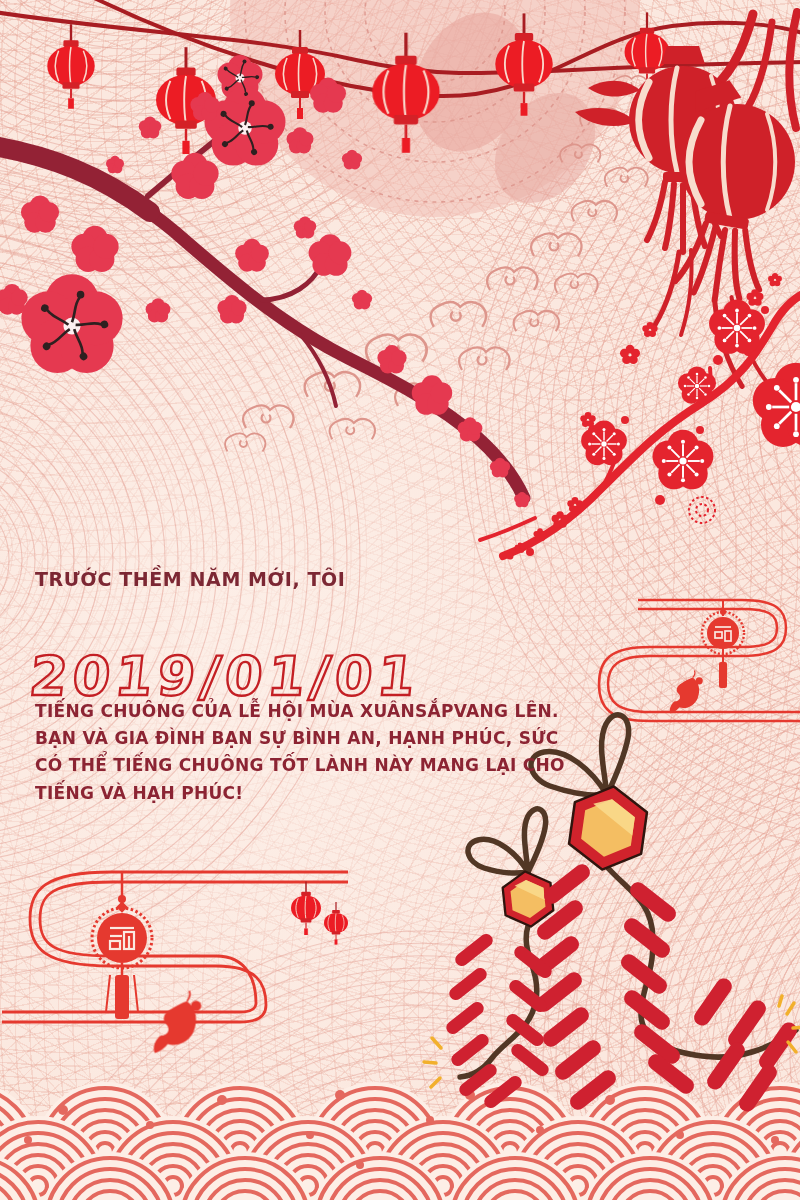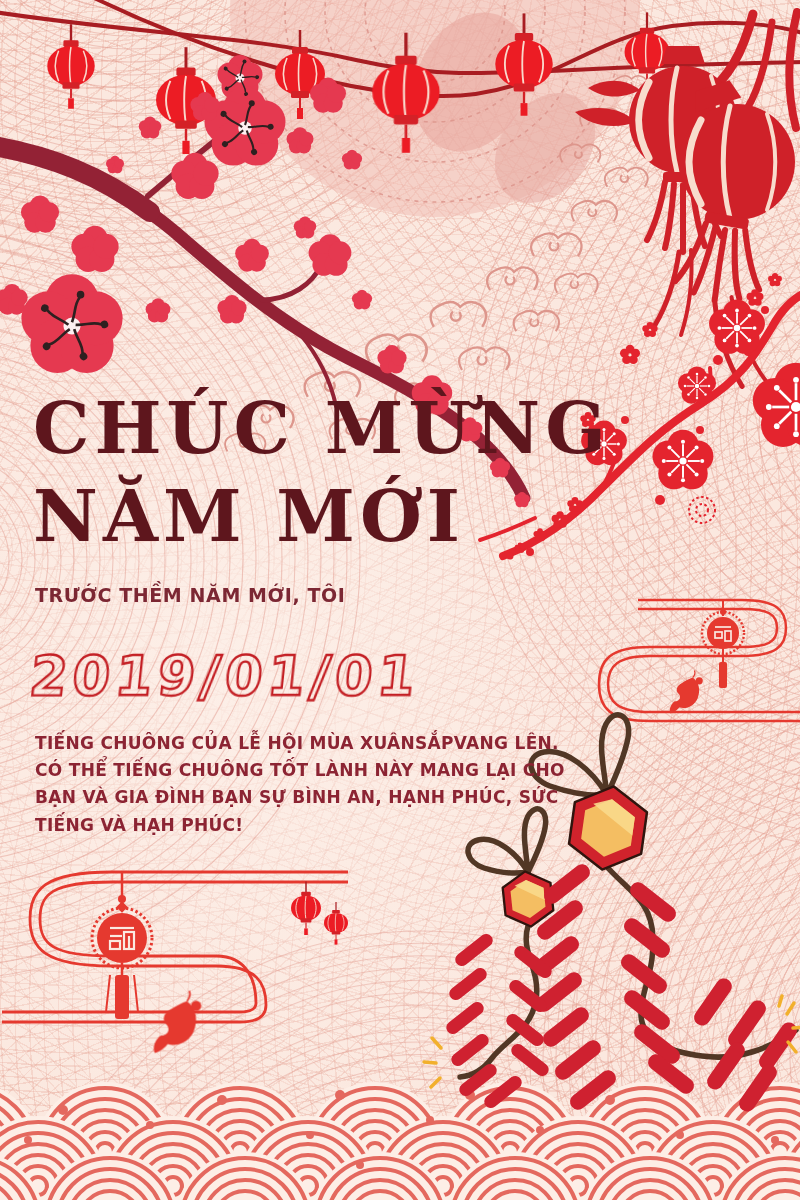--- a/index.html
+++ b/index.html
@@ -13,28 +13,28 @@
       repeating-radial-gradient(circle at 72% 7%,   rgba(226,152,136,0) 0 13px, rgba(226,152,136,.25) 13px 14.4px),
       repeating-radial-gradient(circle at -8% 46%,  rgba(226,152,136,0) 0 14px, rgba(226,152,136,.27) 14px 15.4px),
       repeating-radial-gradient(circle at 58% 60%,  rgba(226,152,136,0) 0 15px, rgba(226,152,136,.20) 15px 16.2px),
       repeating-radial-gradient(circle at 108% 84%, rgba(226,152,136,0) 0 13px, rgba(226,152,136,.26) 13px 14.4px),
       repeating-radial-gradient(circle at 22% 102%, rgba(226,152,136,0) 0 14px, rgba(226,152,136,.24) 14px 15.2px);
   }
   .art{position:absolute;left:0;top:0;z-index:1;}
   .txt{position:absolute;z-index:3;white-space:nowrap;}
   .title{left:33px;top:384px;font-family:"DejaVu Serif",serif;font-weight:700;
          font-size:71px;line-height:1.24;color:#5e161d;letter-spacing:5px;}
-  .greeting{left:35px;top:580px;font-weight:700;font-size:19px;line-height:1.62;
+  .greeting{left:35px;top:564px;font-weight:700;font-size:19px;line-height:1.62;
          color:#7c2733;letter-spacing:0.6px;}
   .date{left:30px;top:650px;font-weight:700;font-size:54px;line-height:1;
          color:#c41f24;letter-spacing:5px;transform:skewX(-6deg);}
   @supports(-webkit-text-stroke:1px red){
     .date{-webkit-text-fill-color:transparent;-webkit-text-stroke:2.4px #c41f24;}
   }
-  .message{left:35px;top:730px;font-weight:700;font-size:17px;line-height:1.6;
+  .message{left:35px;top:698px;font-weight:700;font-size:17px;line-height:1.6;
          color:#8c2433;letter-spacing:0.3px;}
 </style>
 </head>
 <body>
 
 <div class="poster">
 
 <svg class="art" width="800" height="1200" viewBox="0 0 800 1200">
   <defs>
     <g id="rings" fill="none" stroke="#e0968a" stroke-width="1.1">
@@ -492,31 +492,27 @@
       <line x1="436" y1="1063" x2="424" y2="1062"></line>
       <line x1="440" y1="1078" x2="431" y2="1087"></line>
       <line x1="787" y1="1014" x2="794" y2="1003"></line>
       <line x1="793" y1="1028" x2="806" y2="1027"></line>
       <line x1="788" y1="1042" x2="796" y2="1052"></line>
       <line x1="779" y1="1006" x2="782" y2="996"></line>
     </g>
   </g>
 </svg>
 
-<div class="txt title">
-  <div>CHÚC MỪNG</div>
-  <div>NĂM MỚI</div>
-</div>
 
 <div class="txt greeting">
   <div>TRƯỚC THỀM NĂM MỚI, TÔI</div>
 </div>
 
 <div class="txt date">2019/01/01</div>
 
 <div class="txt message">
   <div>TIẾNG CHUÔNG CỦA LỄ HỘI MÙA XUÂNSẮPVANG LÊN.</div>
+  <div>BẠN VÀ GIA ĐÌNH BẠN SỰ BÌNH AN, HẠNH PHÚC, SỨC</div>
   <div>CÓ THỂ TIẾNG CHUÔNG TỐT LÀNH NÀY MANG LẠI CHO</div>
-  <div>BẠN VÀ GIA ĐÌNH BẠN SỰ BÌNH AN, HẠNH PHÚC, SỨC</div>
   <div>TIẾNG VÀ HẠH PHÚC!</div>
 </div>
 
 </div>
 
 </body></html>

